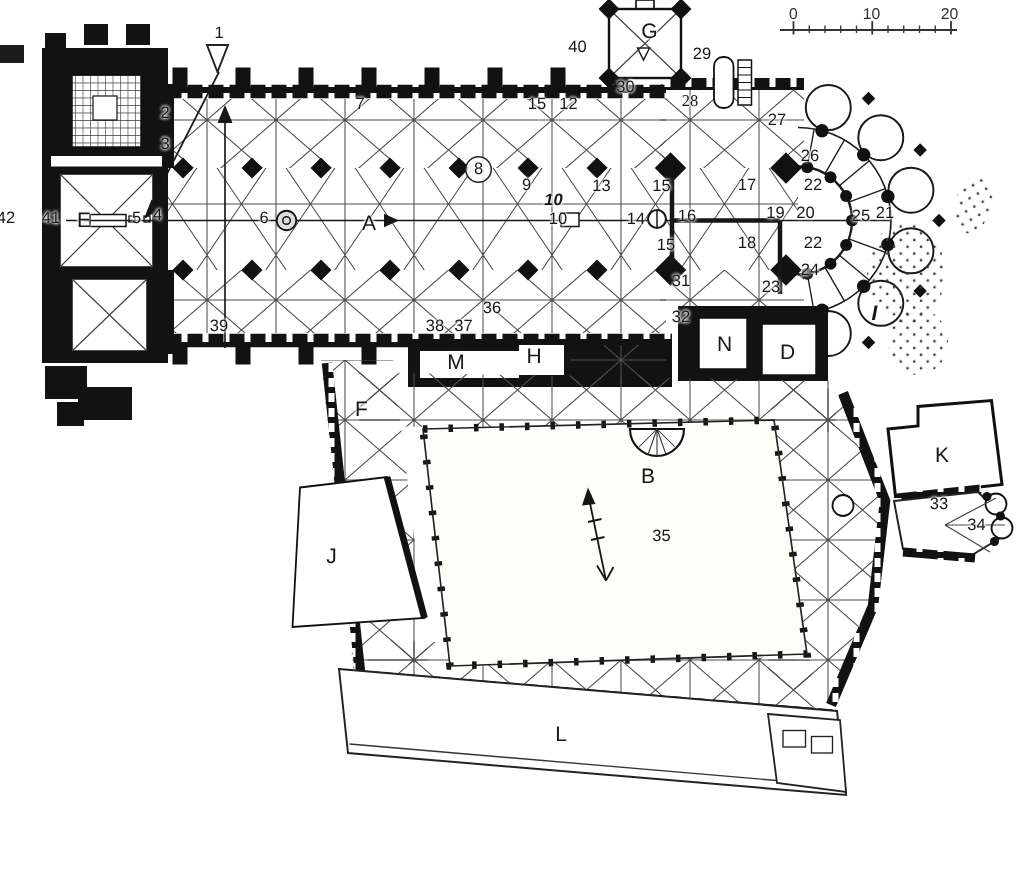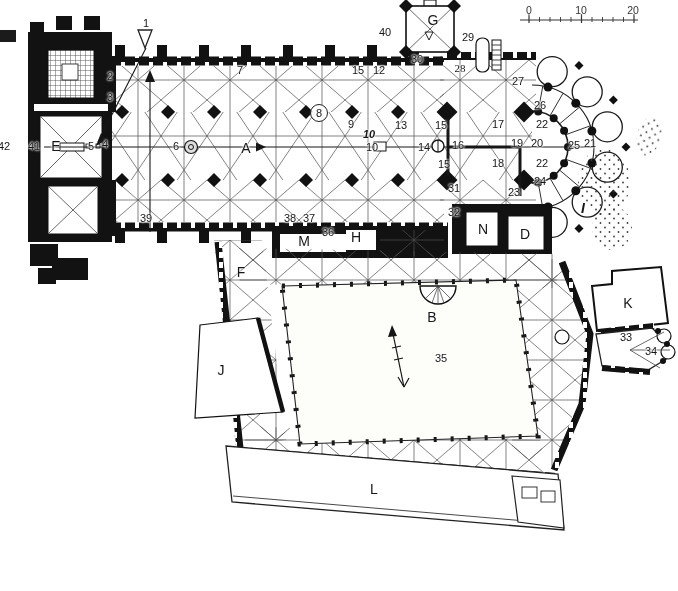--- a/index.html
+++ b/index.html
@@ -335,21 +335,21 @@
       <span class="lbl num" style="left: 540px; top: 105px;">26</span>
       <span class="lbl num" style="left: 518px; top: 81px;">27</span>
       <span class="lbl num" style="left: 460px; top: 68px; font-family: Liberation Serif, serif;">28</span>
       <span class="lbl num" style="left: 452px; top: 37px; margin-left: 16px;">29</span>
       <span class="lbl num" style="left: 417px; top: 59px;">30</span>
       <span class="lbl num" style="left: 454px; top: 188px;">31</span>
       <span class="lbl num" style="left: 454px; top: 212px;">32</span>
       <span class="lbl num" style="left: 626px; top: 337px;">33</span>
       <span class="lbl num" style="left: 651px; top: 351px;">34</span>
       <span class="lbl num" style="left: 441px; top: 358px;">35</span>
-      <span class="lbl num" style="left: 328px; top: 232px;">36</span>
+      <span class="lbl num" style="left: 328px; top: 206px;">36</span>
       <span class="lbl num" style="left: 309px; top: 218px;">37</span>
       <span class="lbl num" style="left: 290px; top: 218px;">38</span>
       <span class="lbl num" style="left: 146px; top: 218px;">39</span>
       <span class="lbl num" style="left: 385px; top: 32px;">40</span>
       <span class="lbl num" style="left: 34px; top: 146px;">41</span>
       <span class="lbl num" style="left: 4px; top: 146px;">42</span>
     </div>
 
 <div id="scalebar-text">
   <span class="lbl sc" style="left:529px;top:10px">0</span>

